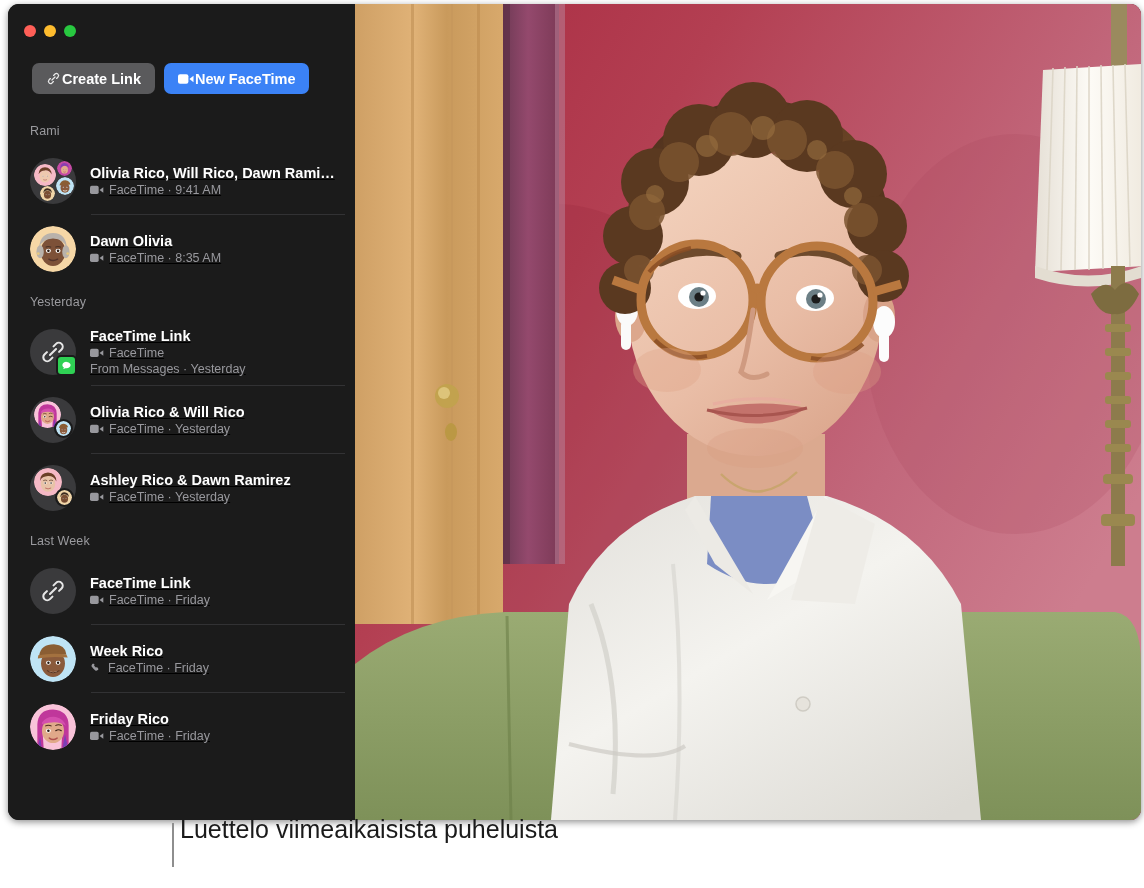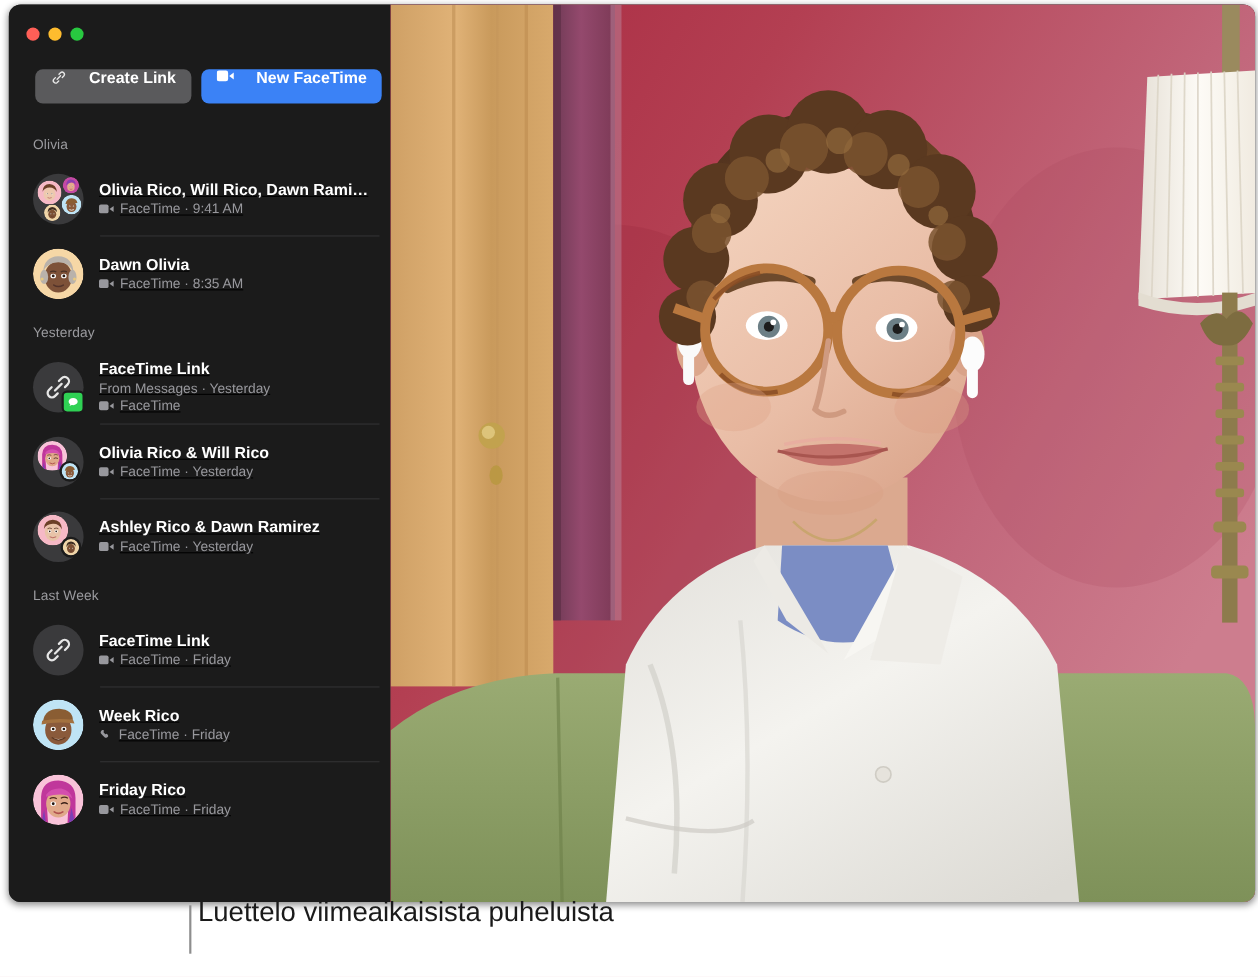--- a/index.html
+++ b/index.html
@@ -64,23 +64,23 @@
   }
   .tb-btn {
     height: 31px;
     border: none;
     border-radius: 7px;
     color: #fff;
     font-family: "Liberation Sans", sans-serif;
     font-size: 14.5px;
     font-weight: bold;
     display: inline-flex;
-    align-items: flex-start;
+    align-items: center;
     justify-content: center;
-    gap: 20px;
+    gap: 1px;
     padding: 0 14px;
     cursor: pointer;
     white-space: nowrap;
   }
   #btn-create-link { background: #5a5a5c; }
   #btn-new-facetime { background: #3b82f6; }
 
   .icon-svg { display: block; }
 
   
@@ -214,21 +214,21 @@
           <svg class="icon-svg" width="16" height="12" viewBox="0 0 20 14">
             <rect x="0" y="1" width="13" height="12" rx="2.6" fill="#ffffff"></rect>
             <path d="M14.2 7 L19.4 3 L19.4 11 Z" fill="#ffffff"></path>
           </svg>
         </span>
         <span>New FaceTime</span>
       </button>
     </div>
 
     <div id="recents">
-        <div class="section-header">Olivia</div>
+        <div class="section-header">Rami</div>
         <div class="call-row">
           <div class="avatar-wrap">
             <div class="av-circle av-main grey-bg"></div>
             <div class="av-circle" style="width:22px;height:22px;left:4px;top:6px;"><svg width="22" height="22" viewBox="0 0 100 100">
                 <circle cx="50" cy="50" r="50" fill="#f6b9c6"></circle>
                 <ellipse cx="50" cy="56" rx="25" ry="28" fill="#edc9ae"></ellipse>
                 <path d="M21 46 Q23 16 50 15 Q79 17 80 48 Q70 28 50 29 Q29 30 21 47Z" fill="#6b4027"></path>
                 <circle cx="41" cy="55" r="3.2" fill="#fff"></circle>
                 <circle cx="60" cy="55" r="3.2" fill="#fff"></circle>
                 <circle cx="41" cy="55" r="1.9" fill="#1d120c"></circle>
@@ -323,30 +323,30 @@
               </svg>
             </div>
             <div style="position:absolute;right:-1px;bottom:-1px;width:17px;height:17px;border-radius:5px;background:#2fd154;border:2px solid #1b1b1b;display:flex;align-items:center;justify-content:center;">
               <svg width="11" height="11" viewBox="0 0 24 24">
                 <path d="M12 4c-4.9 0-9 3.1-9 7 0 2.2 1.3 4.1 3.3 5.4-.2 1-.8 2.2-1.7 3.1 1.8-.2 3.3-.9 4.4-1.7 1 .2 2 .3 3 .3 4.9 0 9-3.1 9-7s-4.1-7-9-7z" fill="#ffffff"></path>
               </svg>
             </div>
           </div>
           <div class="call-text">
             <div class="call-title">FaceTime Link</div>
-            <div class="call-sub plain">From Messages · Yesterday</div>
             <div class="call-sub">
               <span style="display: inline-flex;">
                 <svg class="icon-svg" width="14" height="10" viewBox="0 0 20 14">
                   <rect x="0" y="1" width="12.4" height="11.6" rx="2.4" fill="#98989d"></rect>
                   <path d="M13.6 7 L19 3.2 L19 10.8 Z" fill="#98989d"></path>
                 </svg>
               </span>
               <span>FaceTime</span>
             </div>
+            <div class="call-sub plain">From Messages · Yesterday</div>
           </div>
           <div class="divider"></div>
         </div>
         <div class="call-row">
           <div class="avatar-wrap">
             <div class="av-circle av-main grey-bg"></div>
             <div class="av-circle" style="width:27px;height:27px;left:4px;top:4px;"><svg width="27" height="27" viewBox="0 0 100 100">
                 <circle cx="50" cy="50" r="50" fill="#f9c3d9"></circle>
                 <path d="M16 44 Q18 12 50 12 Q83 14 84 46 L84 100 L68 100 L70 60 Q60 36 40 38 Q26 44 28 70 L30 100 L16 100Z" fill="#c0379b"></path>
                 <path d="M22 70 L26 100 L16 100Z" fill="#7b3fb5"></path>

